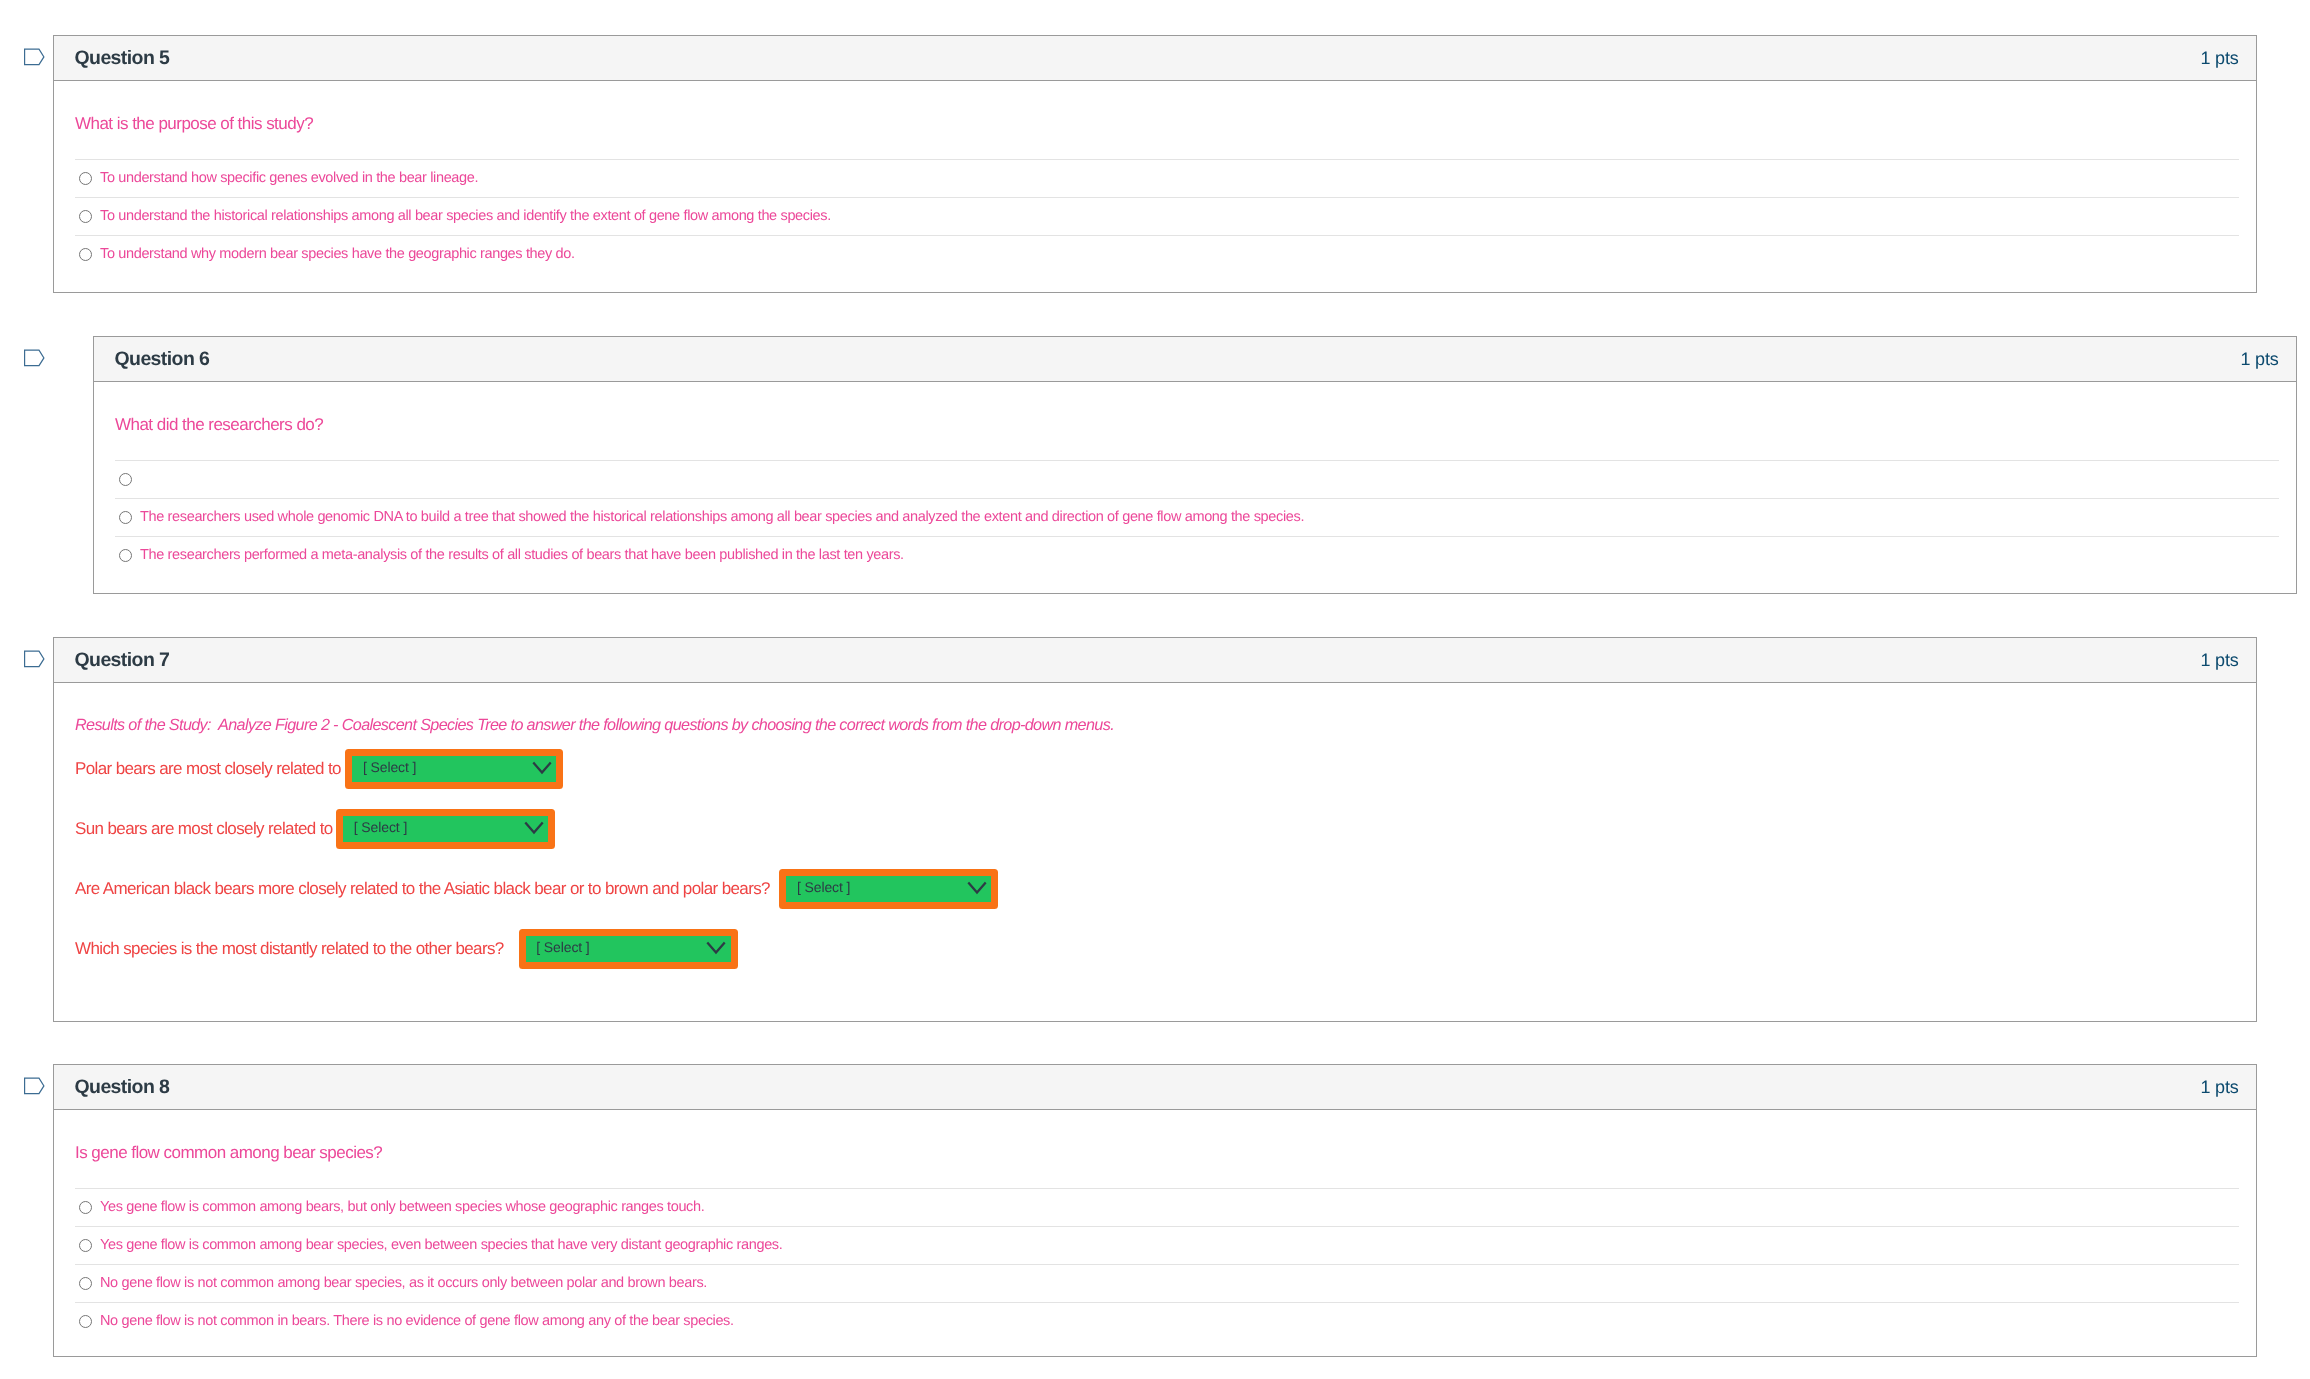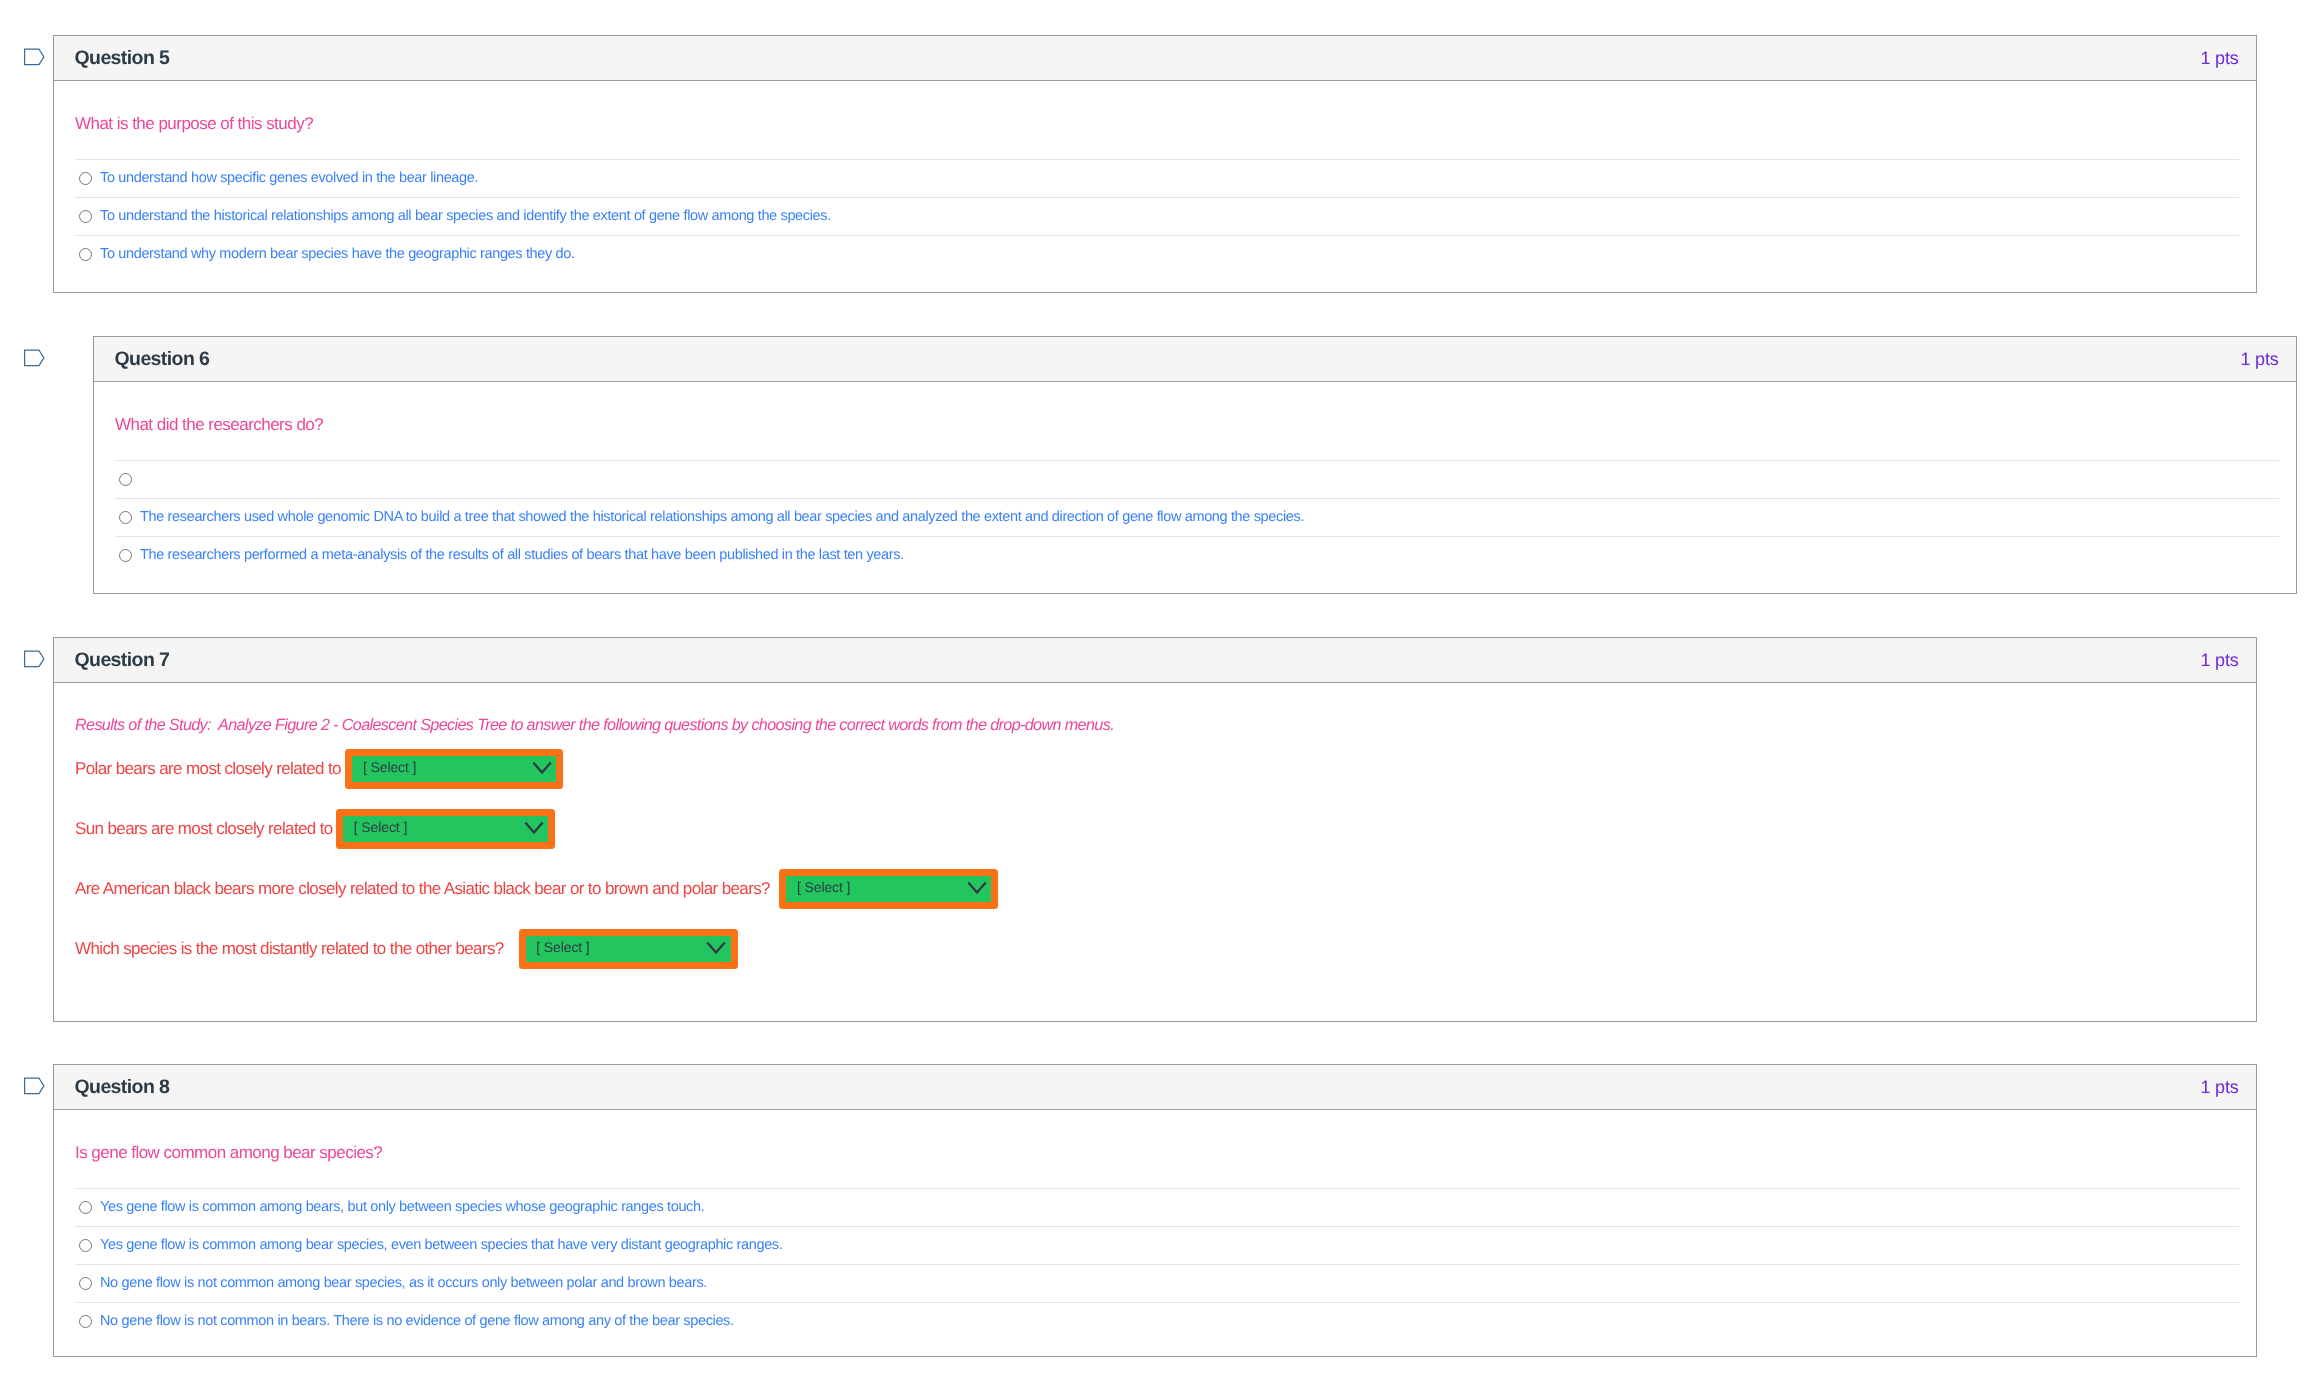--- a/index.html
+++ b/index.html
@@ -14,36 +14,36 @@
   
   .page{position:relative;width:2082px;height:1379px;
         -webkit-font-smoothing:antialiased;transform:translateZ(0);will-change:transform;}
 
   
   .qblock{position:absolute;left:53px;width:2204px;border:1px solid #9a9a9a;background:#fff;box-sizing:border-box;}
   .qhead{display:flex;align-items:center;justify-content:space-between;
          background:#f5f5f5;border-bottom:1px solid #9a9a9a;height:45px;box-sizing:border-box;
          padding:0 17.5px 0 20.5px;}
   .qname{font-size:19.5px;font-weight:bold;color:#2D3B45;letter-spacing:-0.6px;}
-  .qpts{font-size:18px;color:#6d28d9;letter-spacing:-0.2px;}
+  .qpts{font-size:18px;color:#0c4a6e;letter-spacing:-0.2px;}
   .qbody{padding:0 17px 0 21px;}
 
   
   .flag{position:absolute;left:20px;width:27px;height:20px;}
   .flag svg{display:block;}
 
   
   .qtext{font-size:17px;line-height:1.45;color:#ec4899;letter-spacing:-0.53px;padding-top:31px;padding-bottom:22px;}
   .qtext.italic{font-style:italic;font-size:16.2px;letter-spacing:-0.64px;white-space:pre-wrap;}
 
   
   .answer{display:flex;align-items:center;border-top:1px solid #e3e3e3;height:38.2px;box-sizing:border-box;}
   .radio{width:13px;height:13px;border:1px solid #767676;border-radius:50%;background:#fff;
          flex:0 0 auto;margin-right:8px;margin-left:4px;box-sizing:border-box;}
-  .atext{font-size:14.5px;color:#3b82f6;line-height:1.3;letter-spacing:-0.355px;}
+  .atext{font-size:14.5px;color:#ec4899;line-height:1.3;letter-spacing:-0.355px;}
 
   
   .drow{display:flex;align-items:center;height:60px;}
   .dlabel{font-size:17px;color:#ef4444;letter-spacing:-0.62px;white-space:nowrap;}
   .sel{position:relative;display:inline-flex;align-items:center;top:-0.5px;
        border:7px solid #f97316;border-radius:3.5px;background:#22c55e;height:40.6px;box-sizing:border-box;
        }
   .sel .stext{font-size:14px;color:#2D3B45;letter-spacing:-0.1px;margin-left:10.5px;position:relative;top:-2px;}
   .sel .chev{position:absolute;right:2.4px;top:50%;transform:translateY(calc(-50% - 1px));
              width:24px;height:24px;display:block;}

